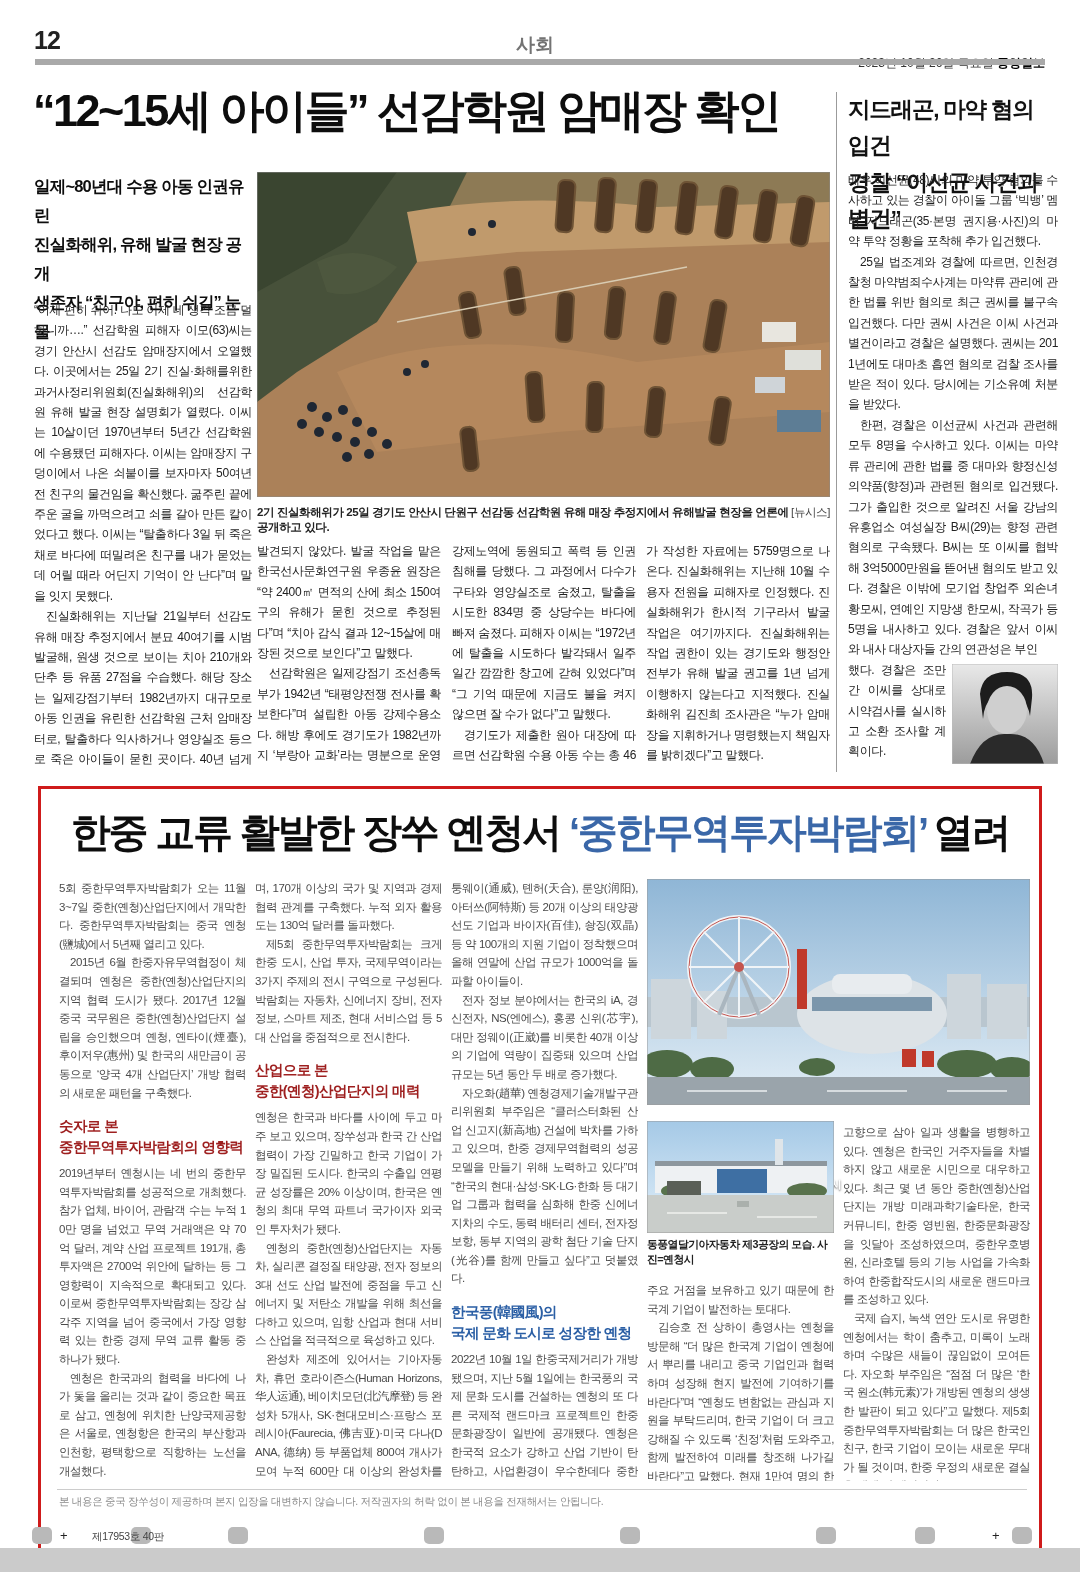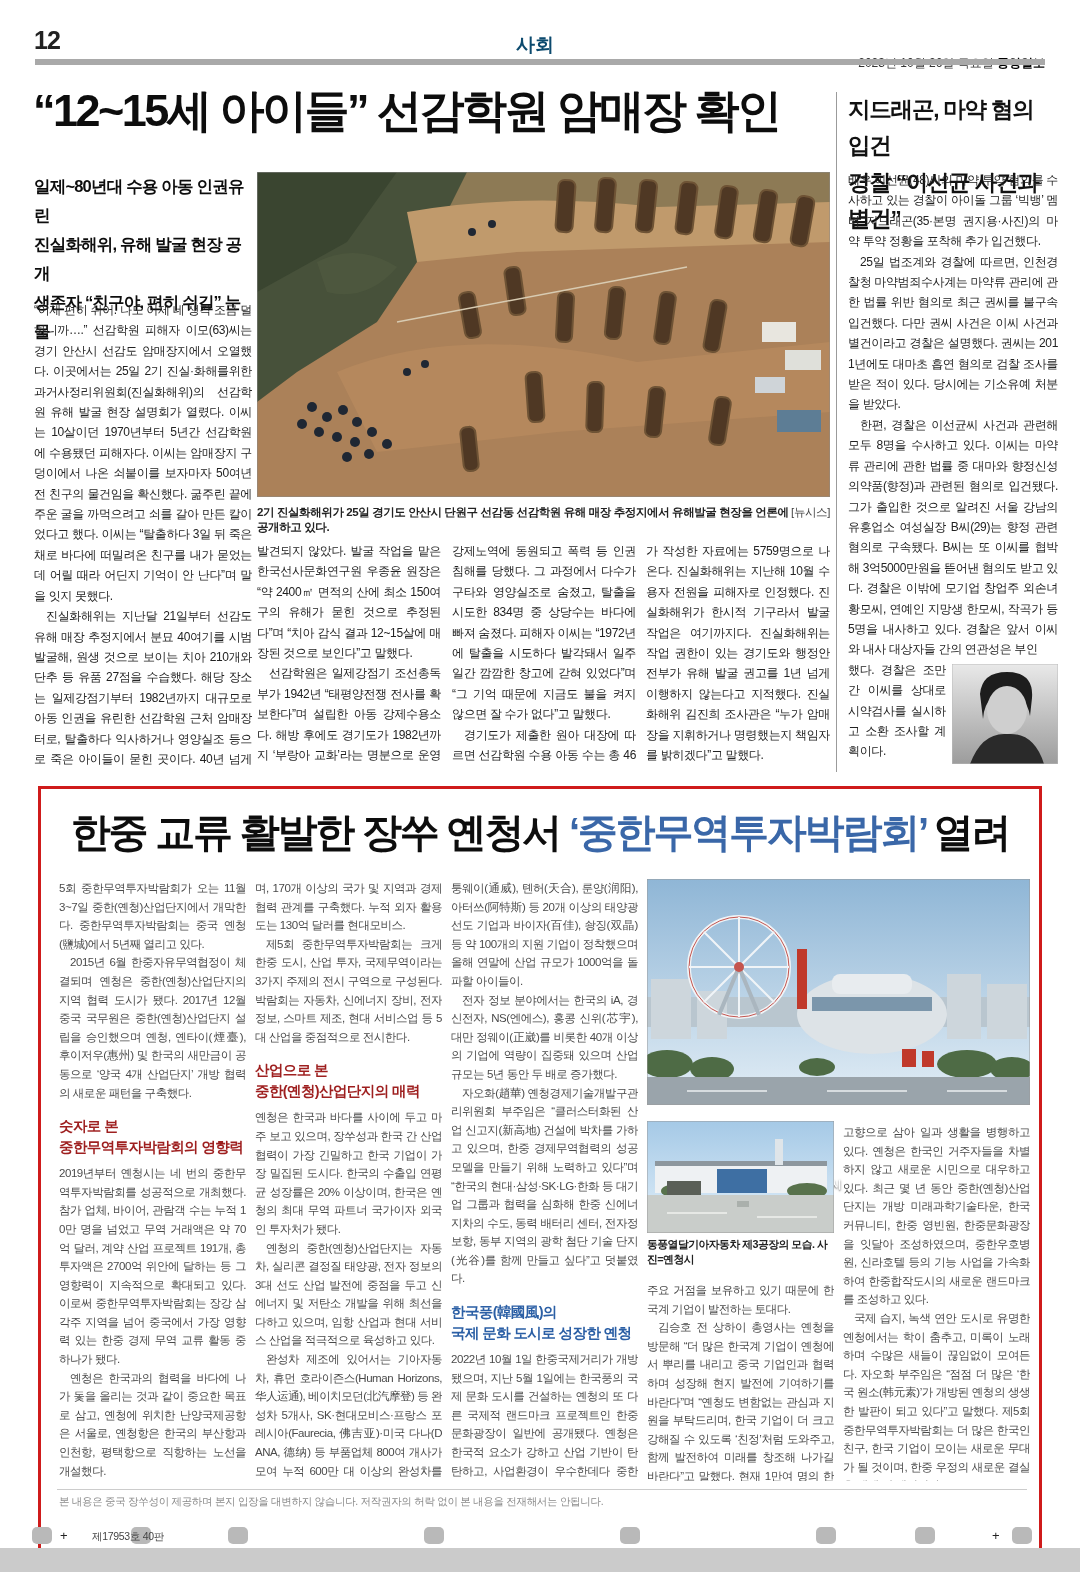--- a/index.html
+++ b/index.html
@@ -4,21 +4,21 @@
 <style>
   html,body{margin:0;padding:0;}
   body{
     width:1080px;height:1572px;position:relative;background:#ffffff;
     font-family:"Liberation Sans","DejaVu Sans",sans-serif;color:#1f1f1f;
     overflow:hidden;
   }
   .abs{position:absolute;}
   
   .page-num{left:34px;top:26px;font-size:25px;font-weight:bold;letter-spacing:-1px;color:#222;}
-  .section-title{left:0;right:10px;top:32px;text-align:center;font-size:19px;font-weight:bold;color:#0c4a6e;}
+  .section-title{left:0;right:10px;top:32px;text-align:center;font-size:19px;font-weight:bold;color:#737373;}
   .date-line{right:35px;top:38px;font-size:12px;color:#333;margin-top:17px;}
   .date-line b{font-weight:bold;color:#000;}
   .header-rule{left:35px;width:1010px;top:59px;height:6px;background:#a9a9a9;}
   
   .main-headline{left:33px;top:86px;width:795px;font-size:45px;font-weight:800;
     letter-spacing:-2.5px;color:#0d0d0d;line-height:1.1;}
   
   .vsep{left:836px;top:92px;width:1px;height:680px;background:#9b9b9b;}
   .side-head{left:848px;top:92px;width:210px;font-size:22.5px;font-weight:bold;
     letter-spacing:-1.2px;line-height:1.62;color:#111;}
@@ -207,21 +207,21 @@
     <div class="psub red">
       <div>숫자로 본</div>
       <div>중한무역투자박람회의 영향력</div>
     </div>
     <p class="pb">2019년부터 옌청시는 네 번의 중한무역투자박람회를 성공적으로 개최했다. 참가 업체, 바이어, 관람객 수는 누적 10만 명을 넘었고 무역 거래액은 약 70억 달러, 계약 산업 프로젝트 191개, 총 투자액은 2700억 위안에 달하는 등 그 영향력이 지속적으로 확대되고 있다. 이로써 중한무역투자박람회는 장강 삼각주 지역을 넘어 중국에서 가장 영향력 있는 한중 경제 무역 교류 활동 중 하나가 됐다.</p>
     <p class="pb">옌청은 한국과의 협력을 바다에 나가 돛을 올리는 것과 같이 중요한 목표로 삼고, 옌청에 위치한 난양국제공항은 서울로, 옌청항은 한국의 부산항과 인천항, 평택항으로 직항하는 노선을 개설했다.</p>
     <p class="pb">또 12곳의 한국 도시와 우호 도시 또는 우호 교류 도시 관계를 연속해 구축했으</p>
   </div>
 
   <div class="pcol p2">
-    <p class="pb">며, 170개 이상의 국가 및 지역과 경제 협력 관계를 구축했다. 누적 외자 활용도는 130억 달러를 현대모비스.</p>
+    <p class="pb">며, 170개 이상의 국가 및 지역과 경제 협력 관계를 구축했다. 누적 외자 활용도는 130억 달러를 돌파했다.</p>
     <p class="pb">제5회 중한무역투자박람회는 크게 한중 도시, 산업 투자, 국제무역이라는 3가지 주제의 전시 구역으로 구성된다. 박람회는 자동차, 신에너지 장비, 전자정보, 스마트 제조, 현대 서비스업 등 5대 산업을 중점적으로 전시한다.</p>
     <div class="psub red">
       <div>산업으로 본</div>
       <div>중한(옌청)산업단지의 매력</div>
     </div>
     <p class="pb">옌청은 한국과 바다를 사이에 두고 마주 보고 있으며, 장쑤성과 한국 간 산업 협력이 가장 긴밀하고 한국 기업이 가장 밀집된 도시다. 한국의 수출입 연평균 성장률은 20% 이상이며, 한국은 옌청의 최대 무역 파트너 국가이자 외국인 투자처가 됐다.</p>
     <p class="pb">옌청의 중한(옌청)산업단지는 자동차, 실리콘 결정질 태양광, 전자 정보의 3대 선도 산업 발전에 중점을 두고 신에너지 및 저탄소 개발을 위해 최선을 다하고 있으며, 임항 산업과 현대 서비스 산업을 적극적으로 육성하고 있다.</p>
     <p class="pb">완성차 제조에 있어서는 기아자동차, 휴먼 호라이즌스(Human Horizons, 华人运通), 베이치모던(北汽摩登) 등 완성차 5개사, SK·현대모비스·프랑스 포레시아(Faurecia, 佛吉亚)·미국 다나(DANA, 德纳) 등 부품업체 800여 개사가 모여 누적 600만 대 이상의 완성차를 생산·판매하고 있다.</p>
   </div>
 

